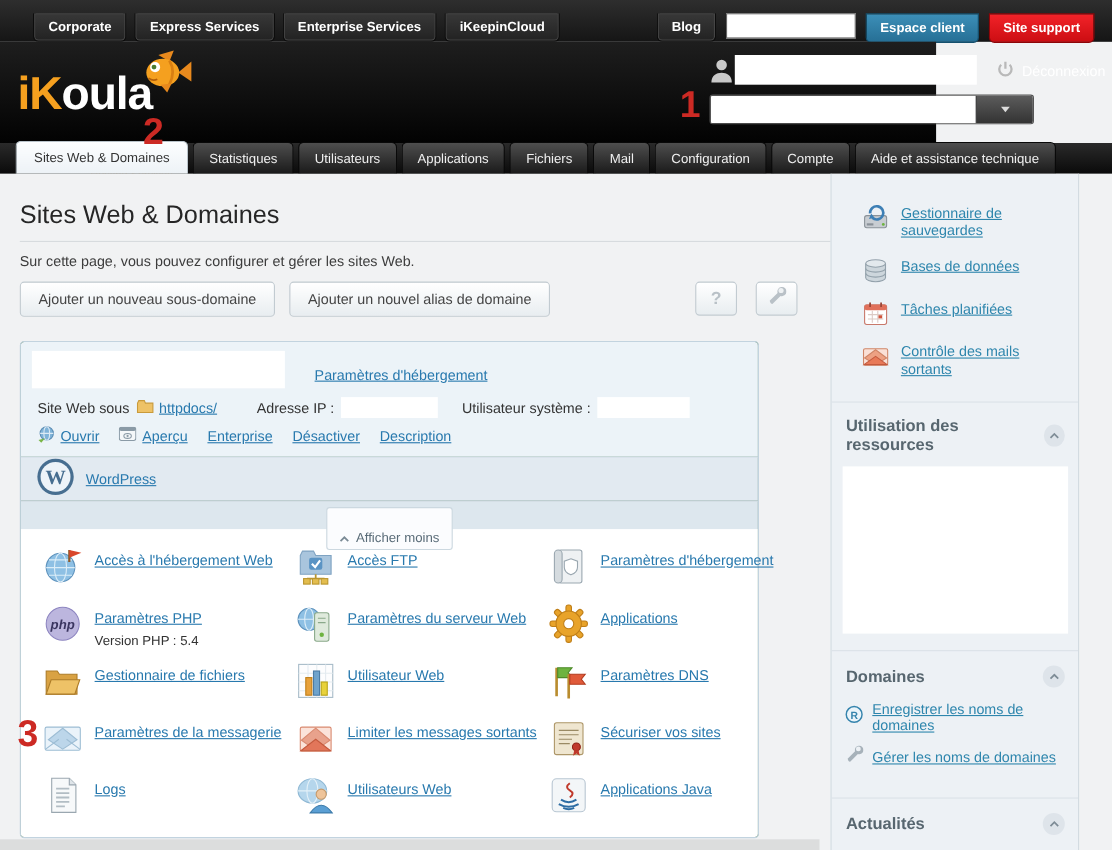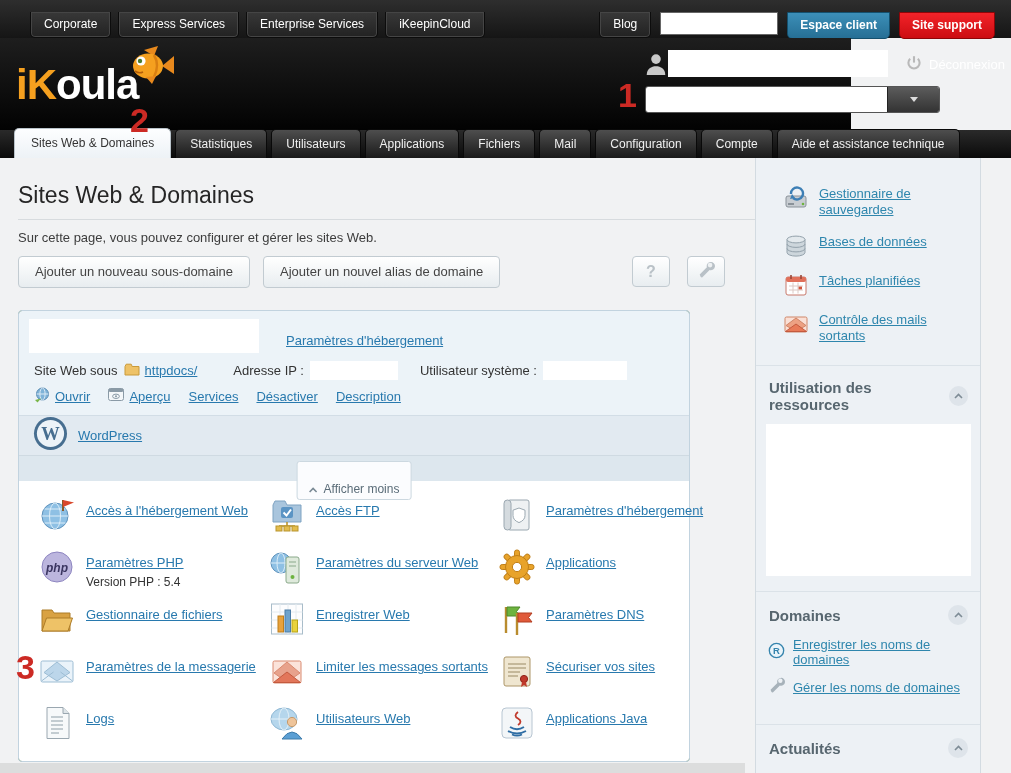--- a/index.html
+++ b/index.html
@@ -15,21 +15,21 @@
   
   .topbar {
     position:absolute; left:0; top:0; width:1011px; height:38px;
     background: linear-gradient(#2e2e2e,#151515);
   }
   .topbar-tabs { position:absolute; left:30px; top:12px; display:flex; gap:7px; }
   .toptab {
     background: linear-gradient(#383838,#222);
     border:1px solid #0c0c0c; border-top:none;
     box-shadow: inset 0 0 0 1px #454545;
-    color:#fff; font-size:12px; font-weight:normal;
+    color:#fff; font-size:12px; font-weight:bold;
     padding:5px 13px 6px; border-radius:0 0 5px 5px; text-decoration:none;
     white-space:nowrap;
   }
   .topbar-right { position:absolute; right:16px; top:12px; display:flex; gap:9px; align-items:flex-start; }
   .topsearch {
     width:118px; height:23px; border:1px solid #666; background:#fff;
     font-size:12px; padding:0 5px;
   }
   .btn-espace {
     background: linear-gradient(#3c8fb8,#266f95);
@@ -278,21 +278,21 @@
           <span>
             <svg width="16" height="14" viewBox="0 0 16 14">
               <rect x="0.5" y="0.5" width="15" height="12" rx="2" fill="#f4f7f9" stroke="#8a9aa6"></rect>
               <rect x="0.5" y="0.5" width="15" height="3.4" rx="1.6" fill="#8a9aa6"></rect>
               <ellipse cx="8" cy="8.3" rx="3.4" ry="2.2" fill="none" stroke="#8a9aa6"></ellipse>
               <circle cx="8" cy="8.3" r="1" fill="#8a9aa6"></circle>
             </svg>
           </span>
           <span>Aperçu</span>
         </a>
-        <a class="p-link">Services</a>
+        <a class="p-link">Enterprise</a>
         <a class="p-link">Désactiver</a>
         <a class="p-link">Description</a>
       </div>
     </div>
 
     <div class="p-wp">
       <span>
         <svg width="35" height="35" viewBox="0 0 36 36">
           <circle cx="18" cy="18" r="17" fill="#476e90"></circle>
           <circle cx="18" cy="18" r="14" fill="#edf3f8"></circle>
@@ -412,21 +412,21 @@
       <div class="gitem">
         <span class="gicon">
           <svg width="36" height="36" viewBox="0 0 36 36">
             <rect x="2.5" y="3" width="31" height="30" fill="#fdfdfe" stroke="#a8bcc9"></rect>
             <path d="M2.5 11 h31 M2.5 19 h31 M2.5 27 h31 M11 3 v30 M19 3 v30 M27 3 v30" stroke="#e4ebf0"></path>
             <rect x="9" y="15" width="5.5" height="16" fill="#e8a23c" stroke="#c07f18"></rect>
             <rect x="16" y="9" width="5.5" height="22" fill="#6fa3cc" stroke="#4a7ca6"></rect>
             <rect x="23" y="19" width="5.5" height="12" fill="#e8d23c" stroke="#b8a418"></rect>
           </svg>
         </span>
-        <div class="gtext"><a class="glink">Enregistrer Web</a></div>
+        <div class="gtext"><a class="glink">Utilisateur Web</a></div>
       </div>
 
       <div class="gitem">
         <span class="gicon">
           <svg width="36" height="36" viewBox="0 0 36 36">
             <line x1="7" y1="6" x2="7" y2="32" stroke="#b98c2e" stroke-width="2.4"></line>
             <path d="M8 6 h13 l-3.5 4.5 3.5 4.5 h-13 z" fill="#6db33f" stroke="#4e8a2a"></path>
             <line x1="18" y1="12" x2="18" y2="34" stroke="#b98c2e" stroke-width="2.4"></line>
             <path d="M19 12 h14 l-3.5 4.5 3.5 4.5 h-14 z" fill="#e05a3a" stroke="#b23c20"></path>
           </svg>

